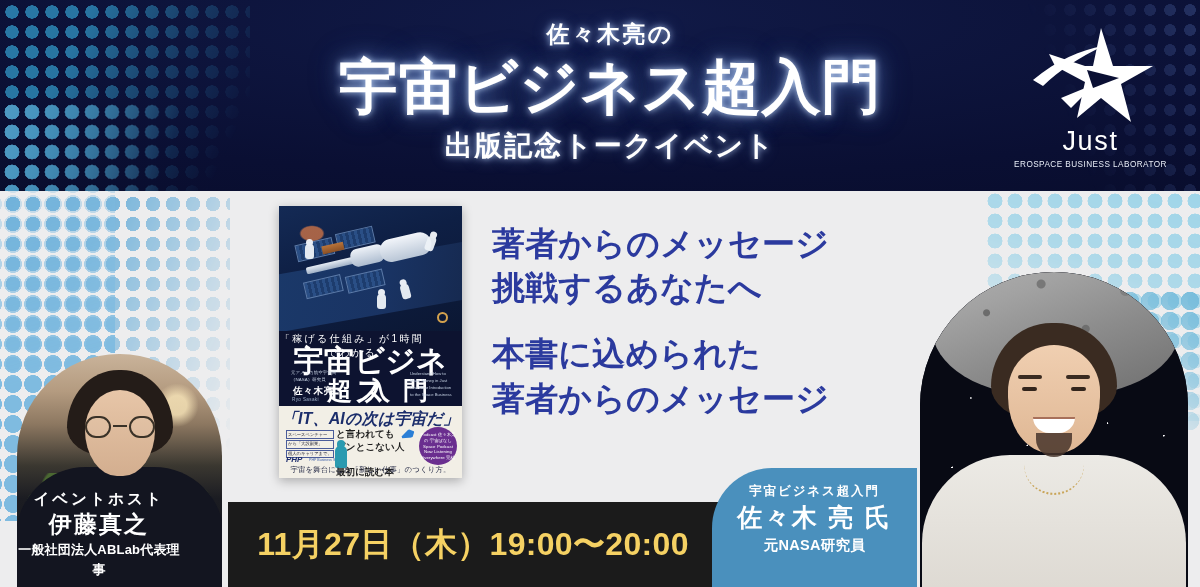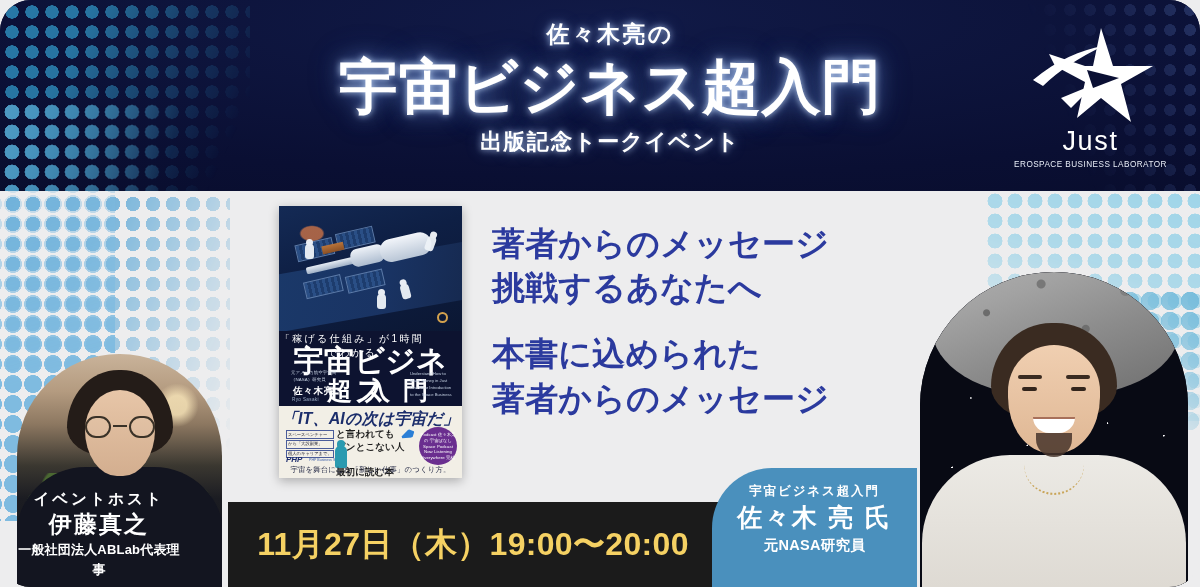--- a/index.html
+++ b/index.html
@@ -7,21 +7,20 @@
   html, body {
     width: 1200px; height: 587px; overflow: hidden;
     background: #ededee;
     font-family: "Liberation Sans", "DejaVu Sans", sans-serif;
   }
   #banner {
     position: relative;
     width: 1200px; height: 587px;
     overflow: hidden;
     background: #ededee;
-    border-radius: 31px;
   }
 
   
   .header-band {
     position: absolute; left: 0; top: 0; width: 1200px; height: 191px;
     background: #0a0f33;
     overflow: hidden;
   }
   .header-band .deep {
     position: absolute; inset: 0;
@@ -65,21 +64,21 @@
     text-shadow: 0 0 6px rgba(190,215,255,.85), 0 0 14px rgba(140,180,255,.5);
   }
   .main-title {
     margin-top: 9px;
     font-size: 59px; font-weight: 700; letter-spacing: .01em;
     line-height: 1.08; white-space: nowrap;
     text-shadow: 0 0 7px rgba(200,222,255,.9), 0 0 20px rgba(130,175,255,.55), 0 0 34px rgba(90,140,230,.35);
   }
   .sub-title {
     margin-top: 7px;
-    font-size: 22px; font-weight: 700; letter-spacing: .06em;
+    font-size: 28px; font-weight: 700; letter-spacing: .06em;
     text-shadow: 0 0 6px rgba(195,218,255,.85), 0 0 16px rgba(130,175,255,.45);
   }
 
   
   .logo {
     position: absolute; right: 22px; top: 26px; width: 175px; height: 150px;
     text-align: center;
   }
   .logo svg { display: block; margin: 0 auto; }
   .logo-word {

